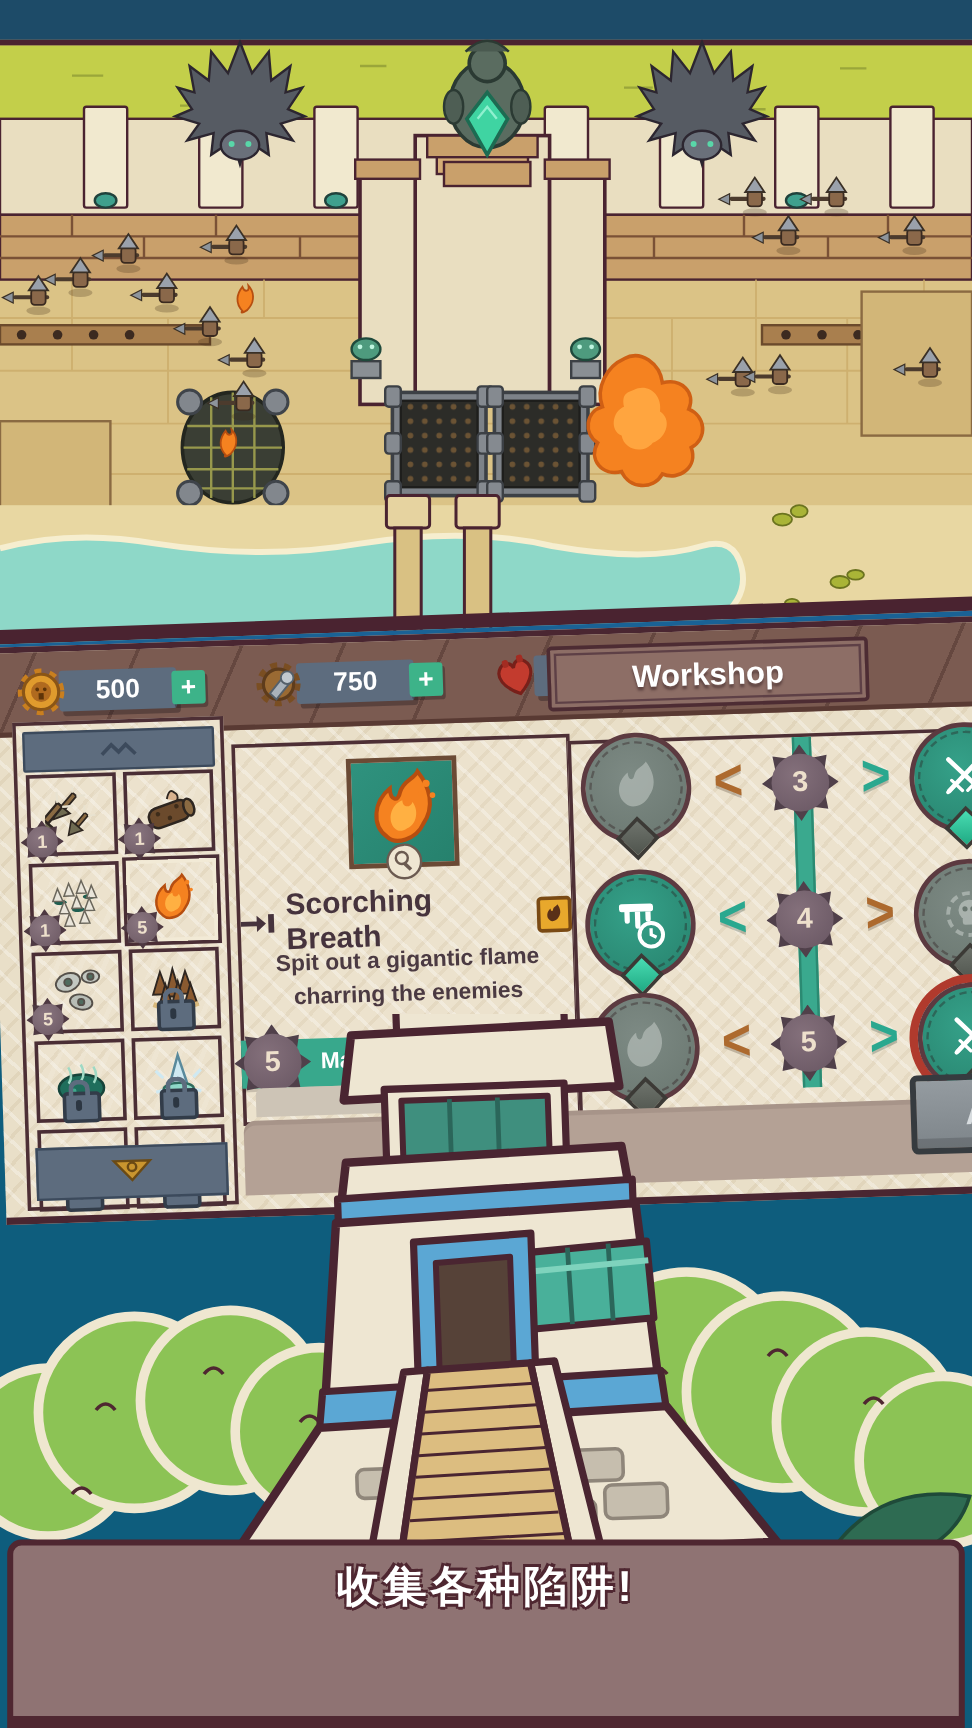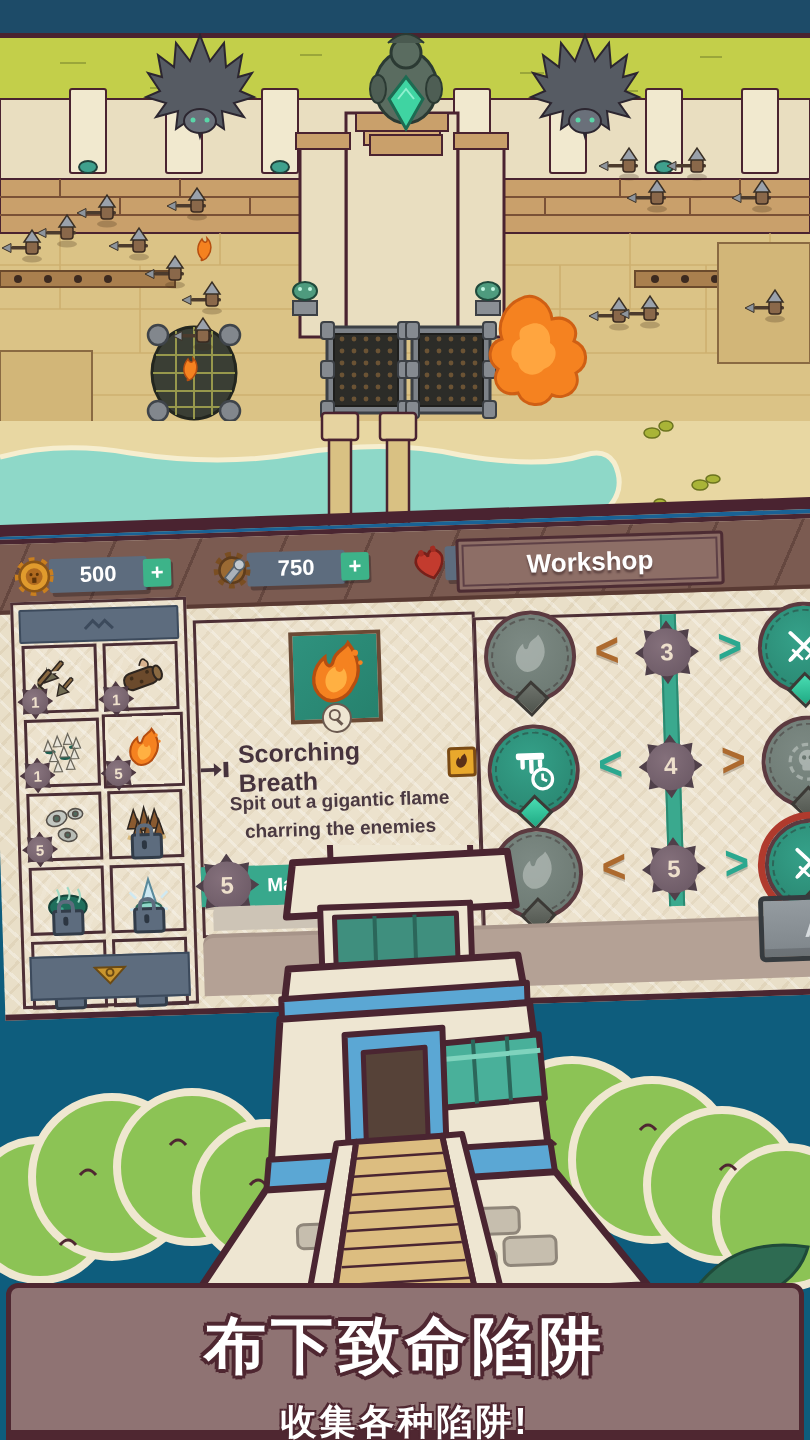--- a/index.html
+++ b/index.html
@@ -713,15 +713,14 @@
       <path d="M344,366 l106,-3"></path>
         <path d="M341,384 l112,-3"></path>
         <path d="M338,402 l118,-3"></path>
       <path d="M335,420 l124,-3"></path>
         <path d="M331,438 l132,-3"></path>
     </g>
   </g>
 </svg>
 
 <div class="caption">
-  <div class="cap-title">布下致命陷阱</div>
   <div class="cap-sub">收集各种陷阱!</div>
 </div>
 
 </body></html>

